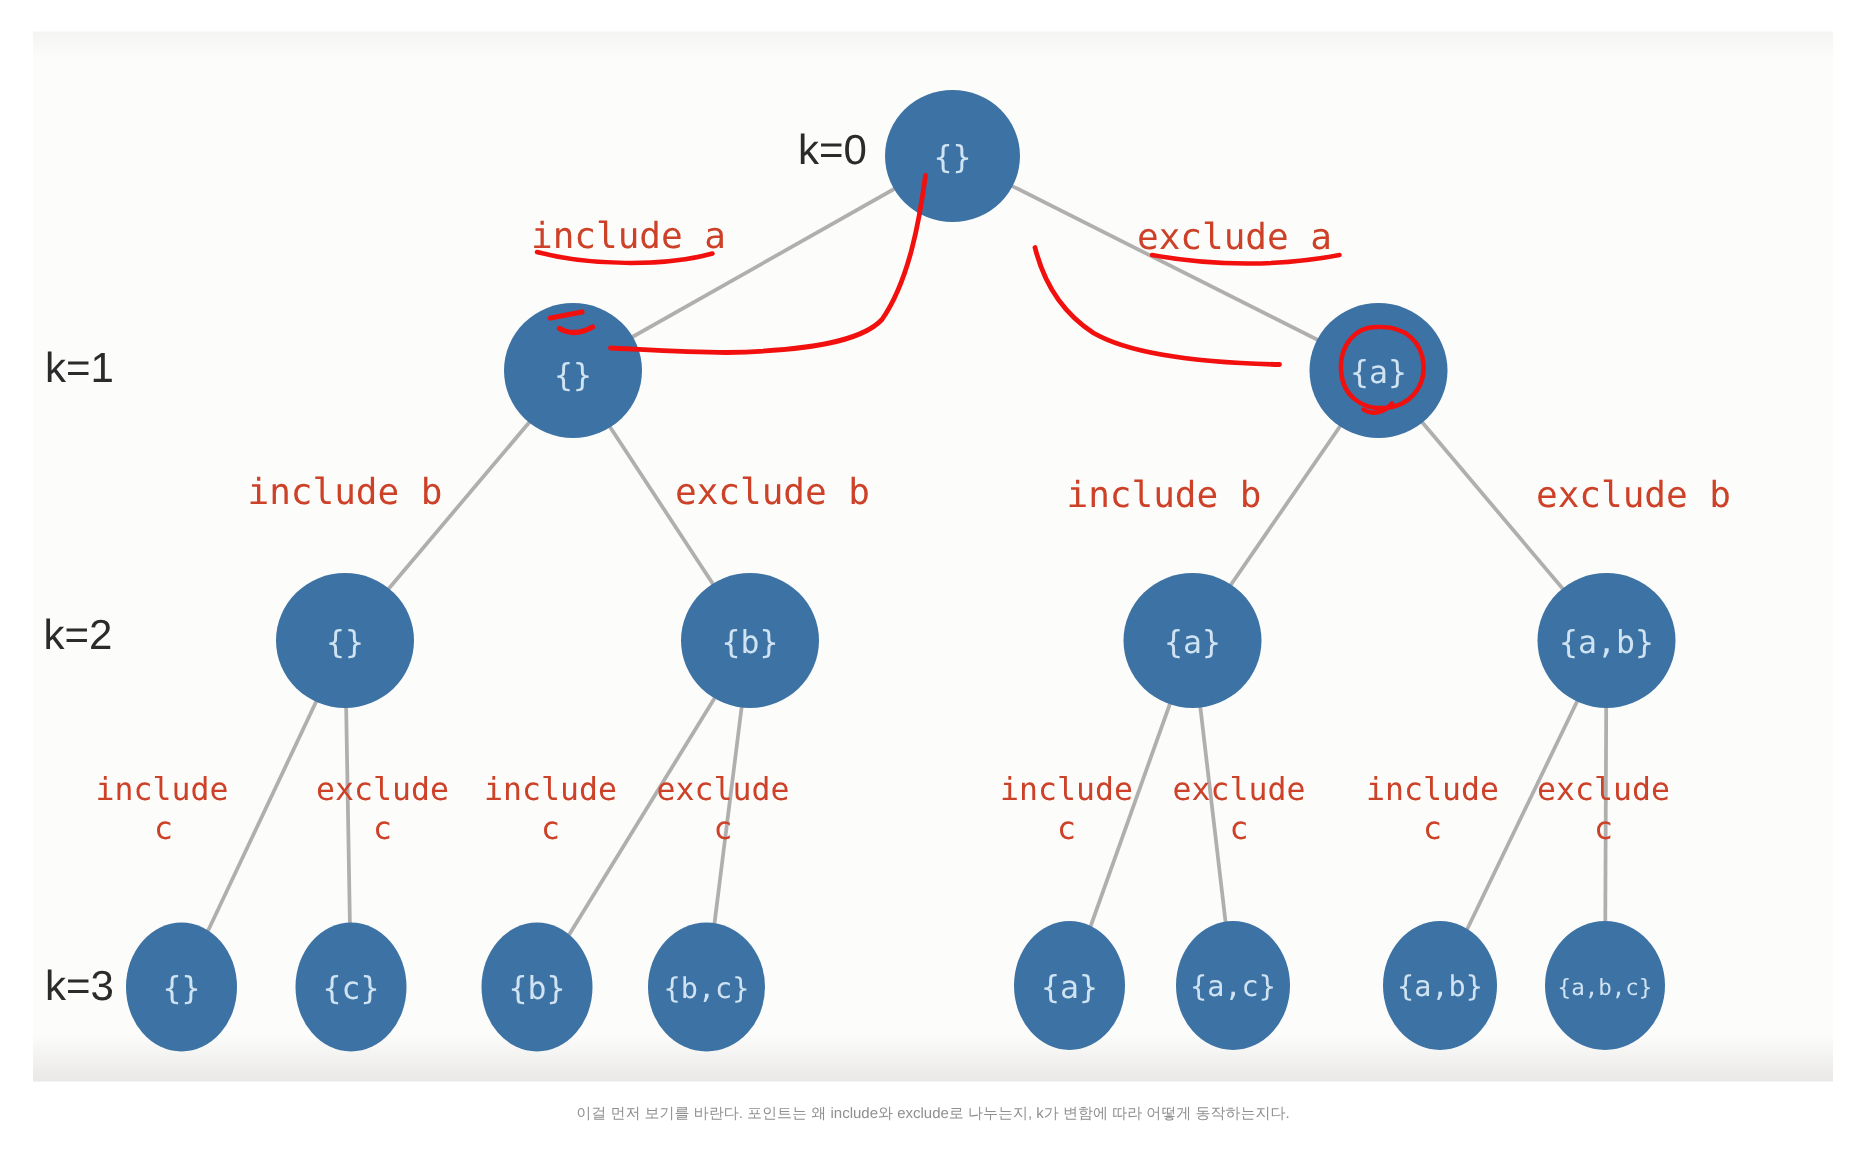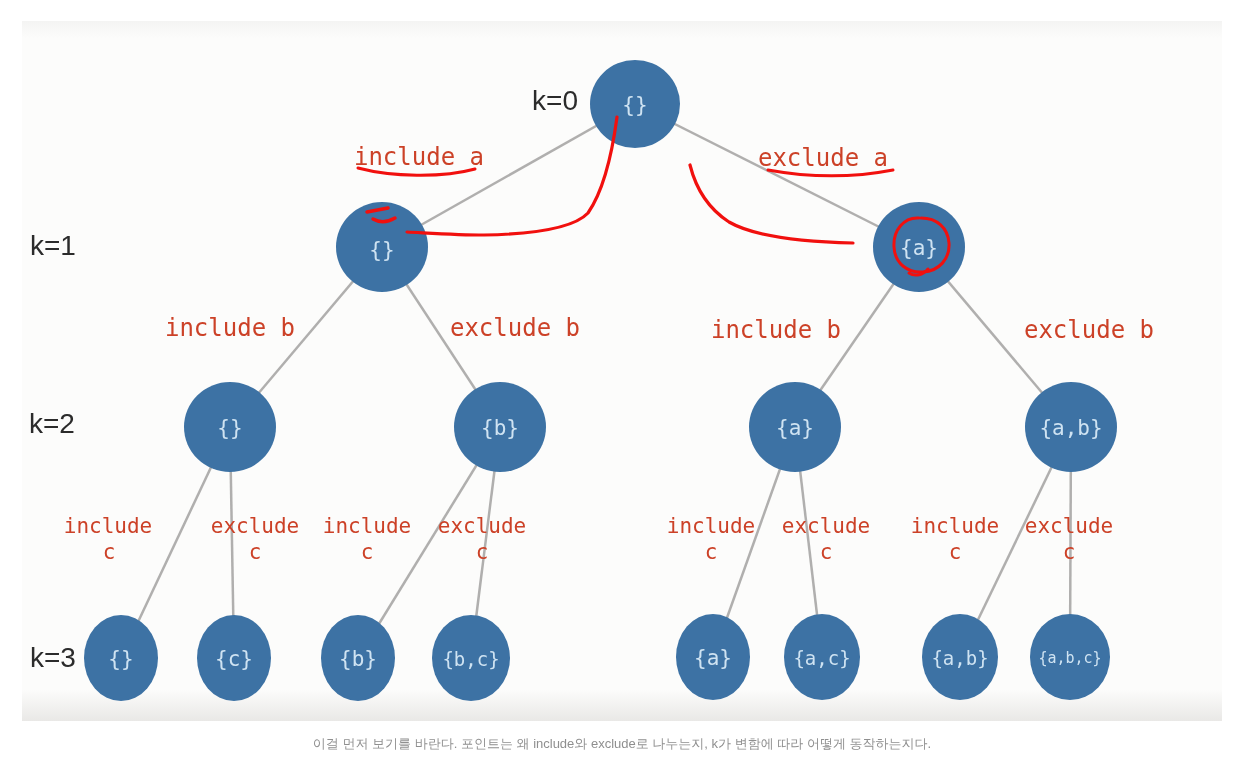--- a/index.html
+++ b/index.html
@@ -31,21 +31,21 @@
   }
   .branch-label.c-line { font-size:21px; }
   .level-label { font-size:28px; fill:#2b2b2b; }
   .level-label.end { text-anchor:end; }
   .red-pen { stroke:#f1100e; fill:none; stroke-linecap:round; stroke-linejoin:round; }
   .w3  { stroke-width:3; }
   .w32 { stroke-width:3.2; }
   .w35 { stroke-width:3.5; }
   .caption {
     position:absolute; left:0; top:735px; width:1244px;
-    text-align:center; font-size:13px; color:#8f8f8f;
+    text-align:center; font-size:10px; color:#8f8f8f;
   }
 </style>
 </head>
 <body>
 
 <div class="frame">
 <svg width="1200" height="700" viewBox="0 0 1200 700">
 
   <g>
     <line class="tree-edge" x1="613" y1="83" x2="360" y2="226"></line>

